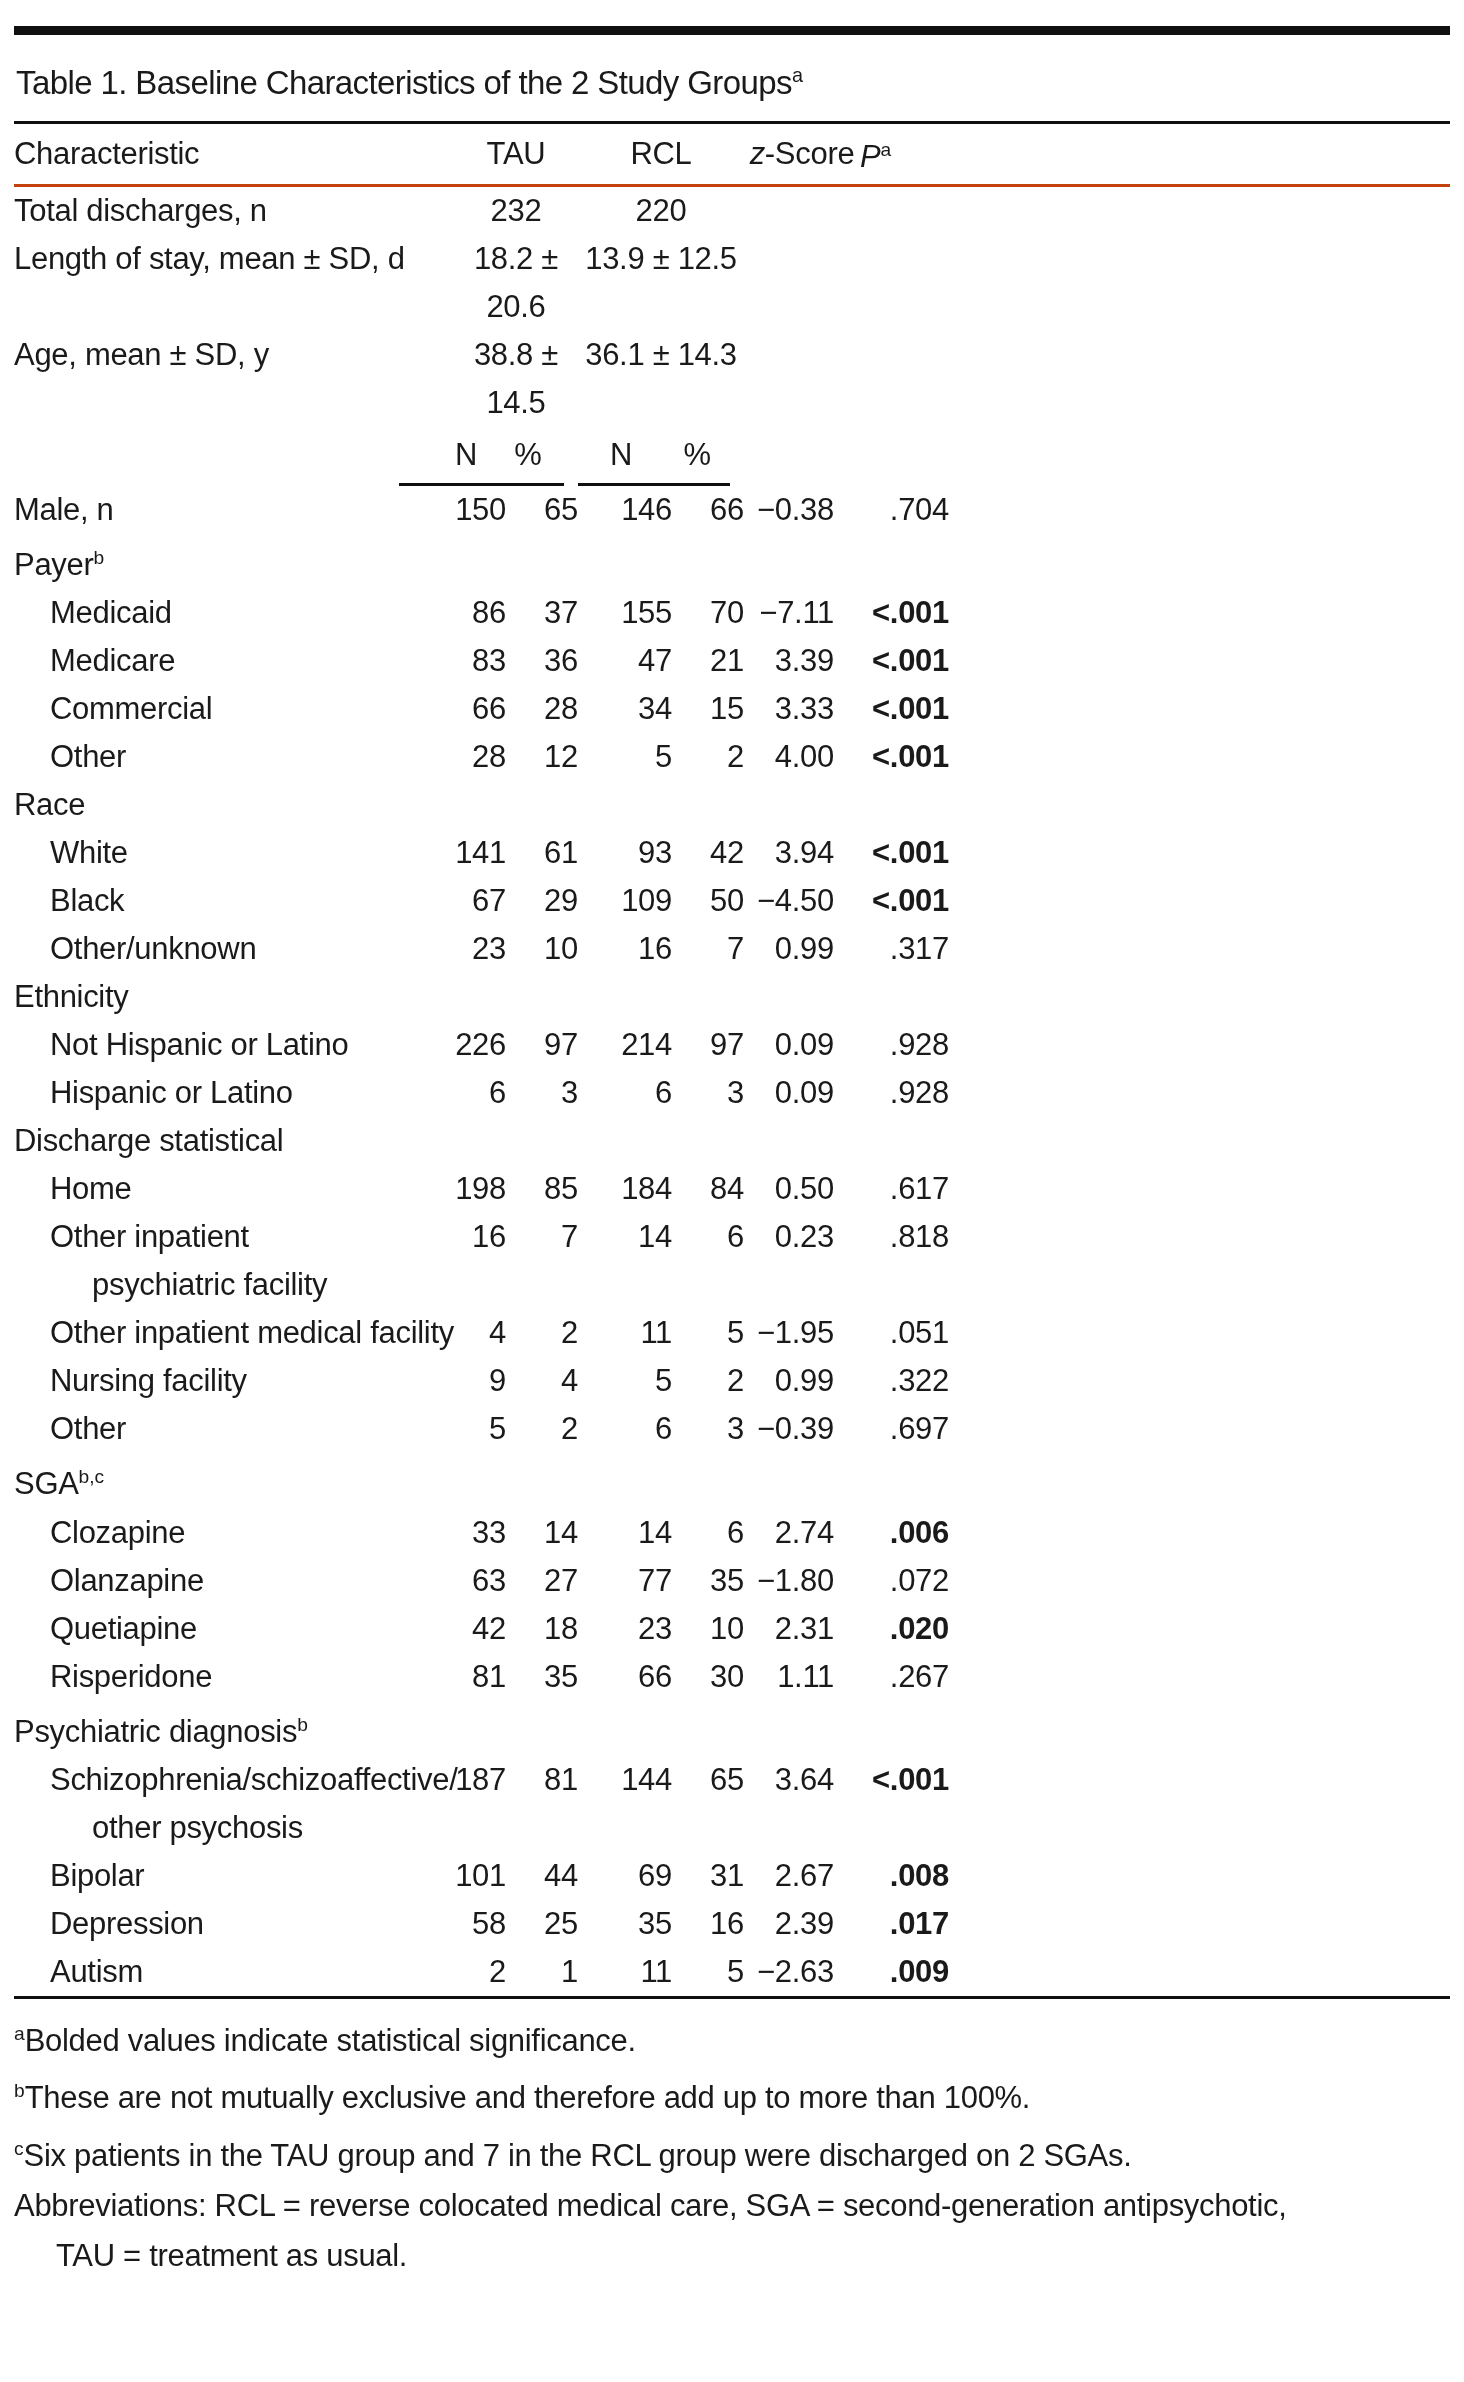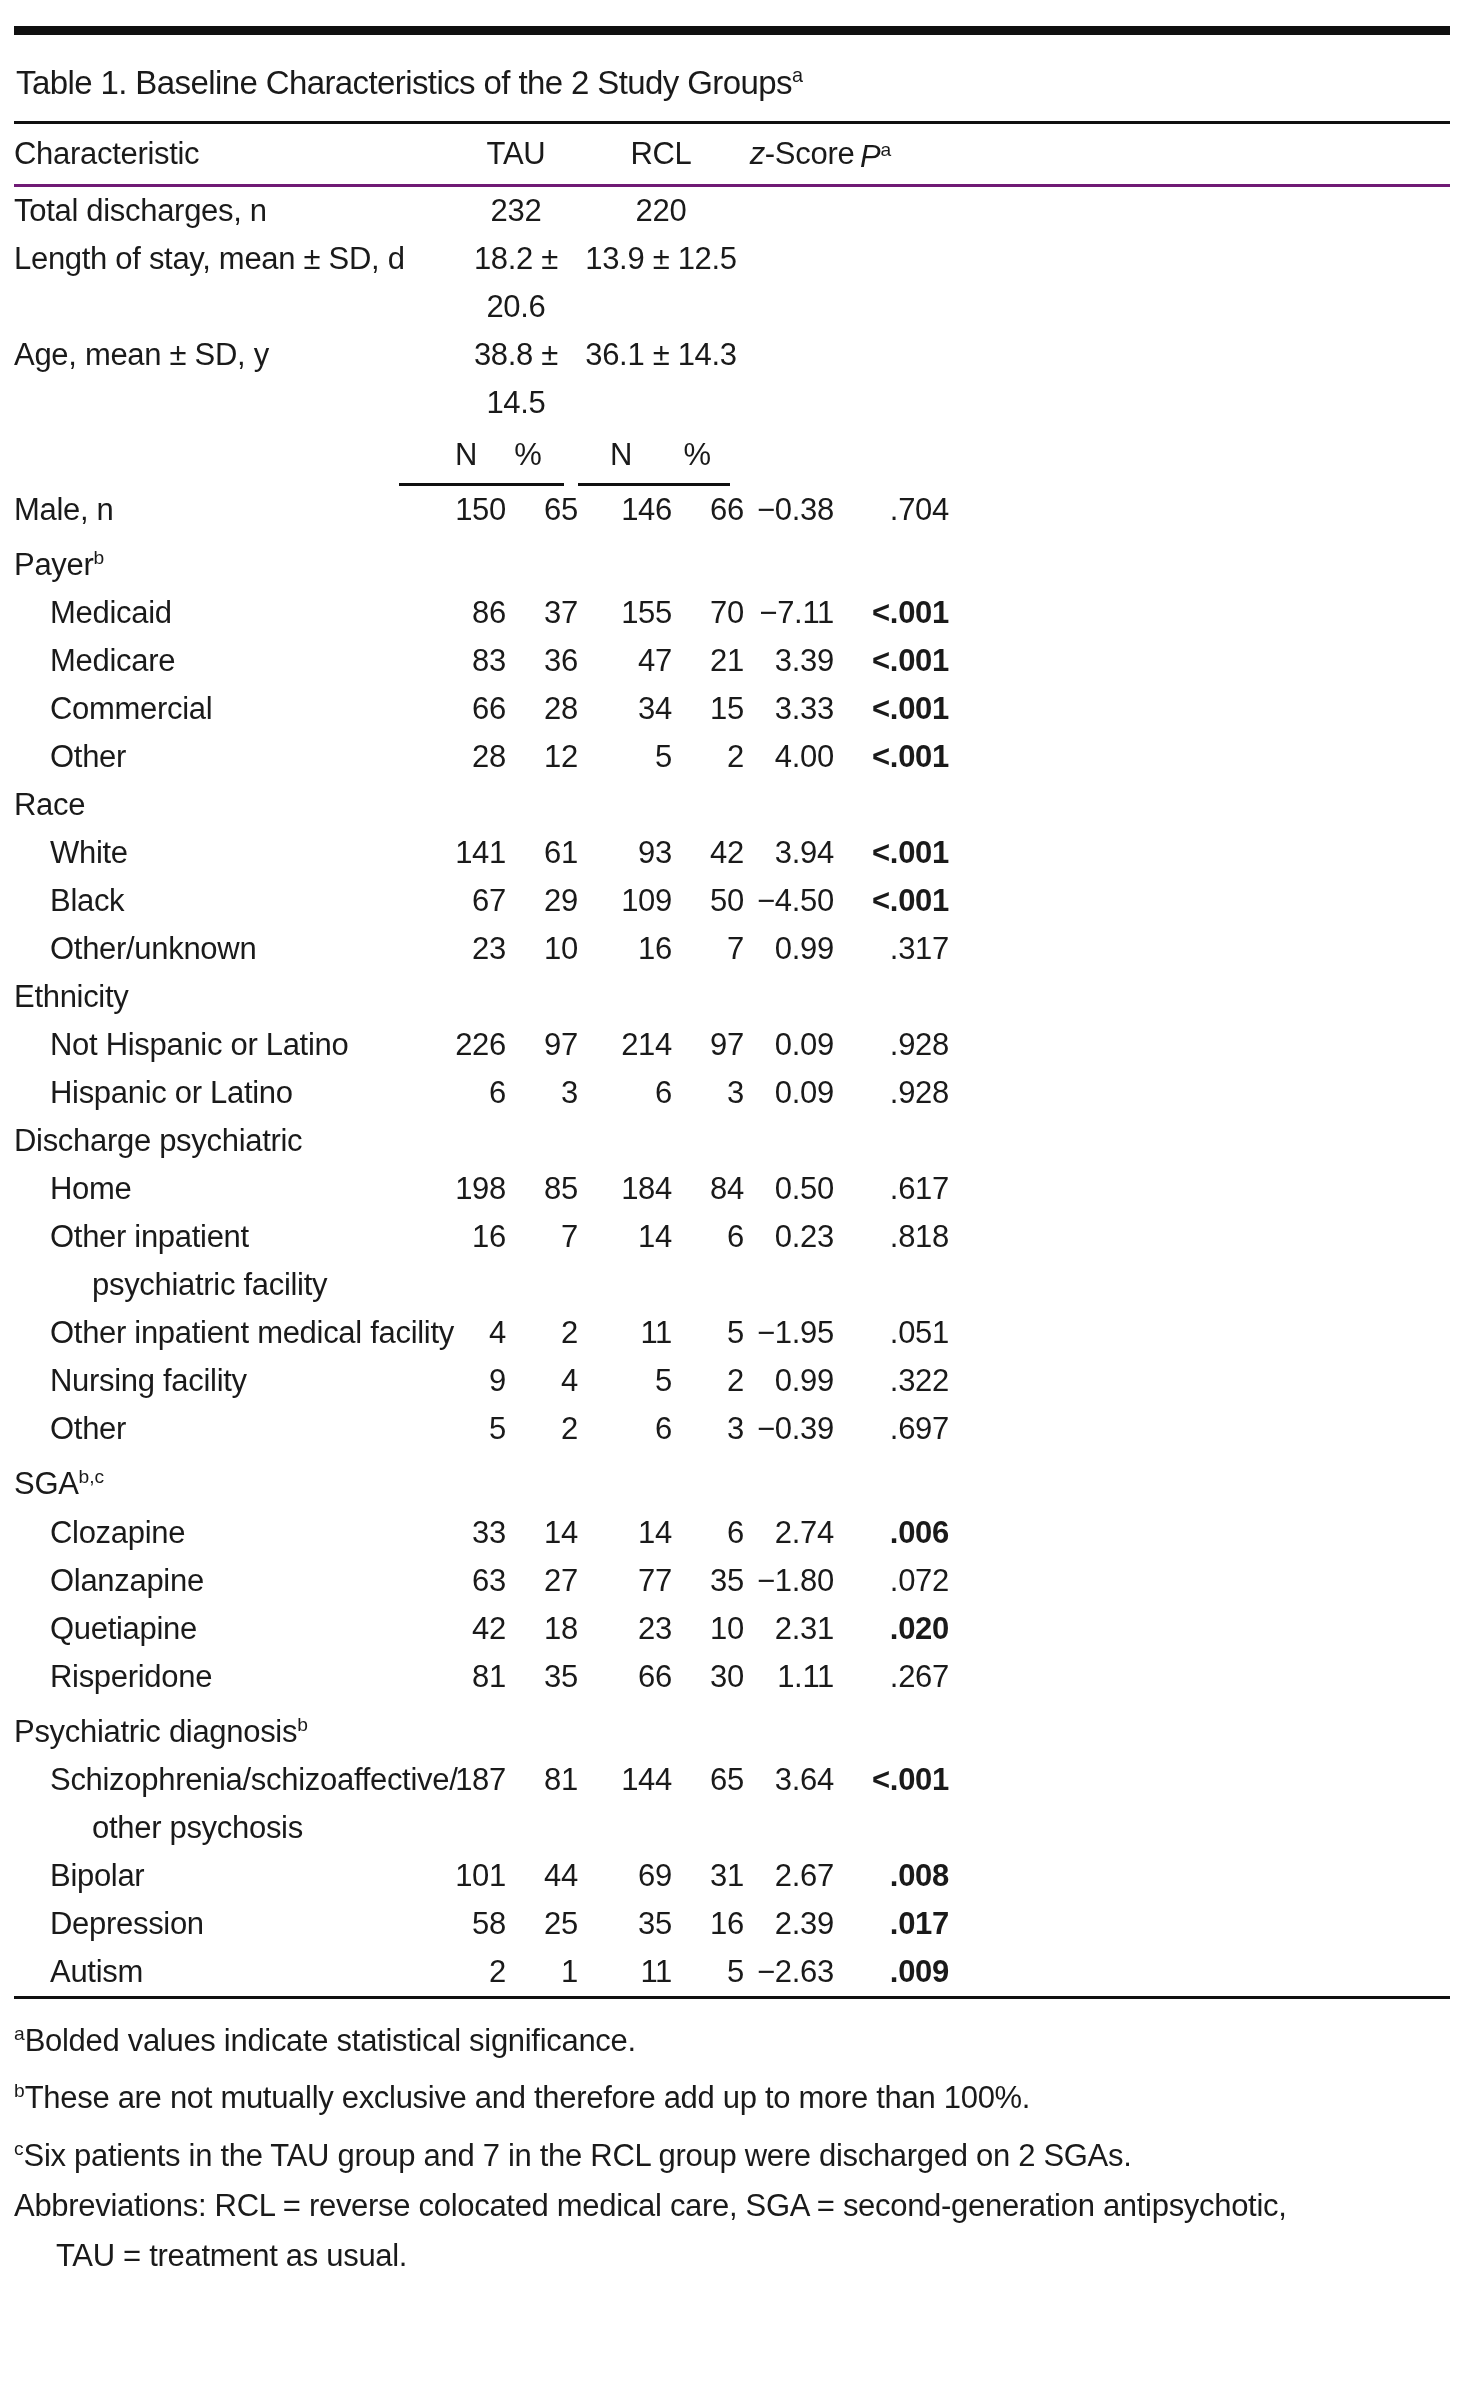--- a/index.html
+++ b/index.html
@@ -9,21 +9,21 @@
     font-family:"Liberation Sans", sans-serif;
   }
   .page{padding:26px 14px 0 14px;}
   .topbar{height:9px;background:#101010;}
   .rule{height:3px;background:#101010;}
   .title{font-size:33px;line-height:50px;letter-spacing:-0.6px;padding:15px 0 13px 2px;white-space:nowrap;}
   .title sup{font-size:60%;vertical-align:super;letter-spacing:0;}
   table{border-collapse:collapse;table-layout:fixed;width:1436px;}
   th,td{padding:0;font-weight:normal;font-size:31px;letter-spacing:-0.3px;
         line-height:48px;vertical-align:top;text-align:left;}
-  thead th{height:60px;vertical-align:middle;border-bottom:3px solid #701a75;}
+  thead th{height:60px;vertical-align:middle;border-bottom:3px solid #c2410c;}
   th.grp{text-align:center;}
   th.zh{text-align:center;}
   th.ph{text-align:left;}
   th i, td i{font-style:italic;}
   sup{font-size:62%;vertical-align:super;letter-spacing:0;}
   td.lbl{white-space:nowrap;}
   td.lbl.ind1{padding-left:36px;}
   td.lbl .cont{padding-left:42px;}
   td.n{text-align:right;}
   td.z{text-align:right;padding-right:26px;}
@@ -227,21 +227,21 @@
           </td>
           <td class="n">6</td>
           <td class="n">3</td>
           <td class="n">6</td>
           <td class="n">3</td>
           <td class="z">0.09</td>
           <td class="p">.928</td>
         </tr>
         <tr>
           <td class="lbl">
-            <div class="line1"><span>Discharge psychiatric</span></div>
+            <div class="line1"><span>Discharge statistical</span></div>
           </td>
         </tr>
         <tr>
           <td class="lbl ind1">
             <div class="line1"><span>Home</span></div>
           </td>
           <td class="n">198</td>
           <td class="n">85</td>
           <td class="n">184</td>
           <td class="n">84</td>

